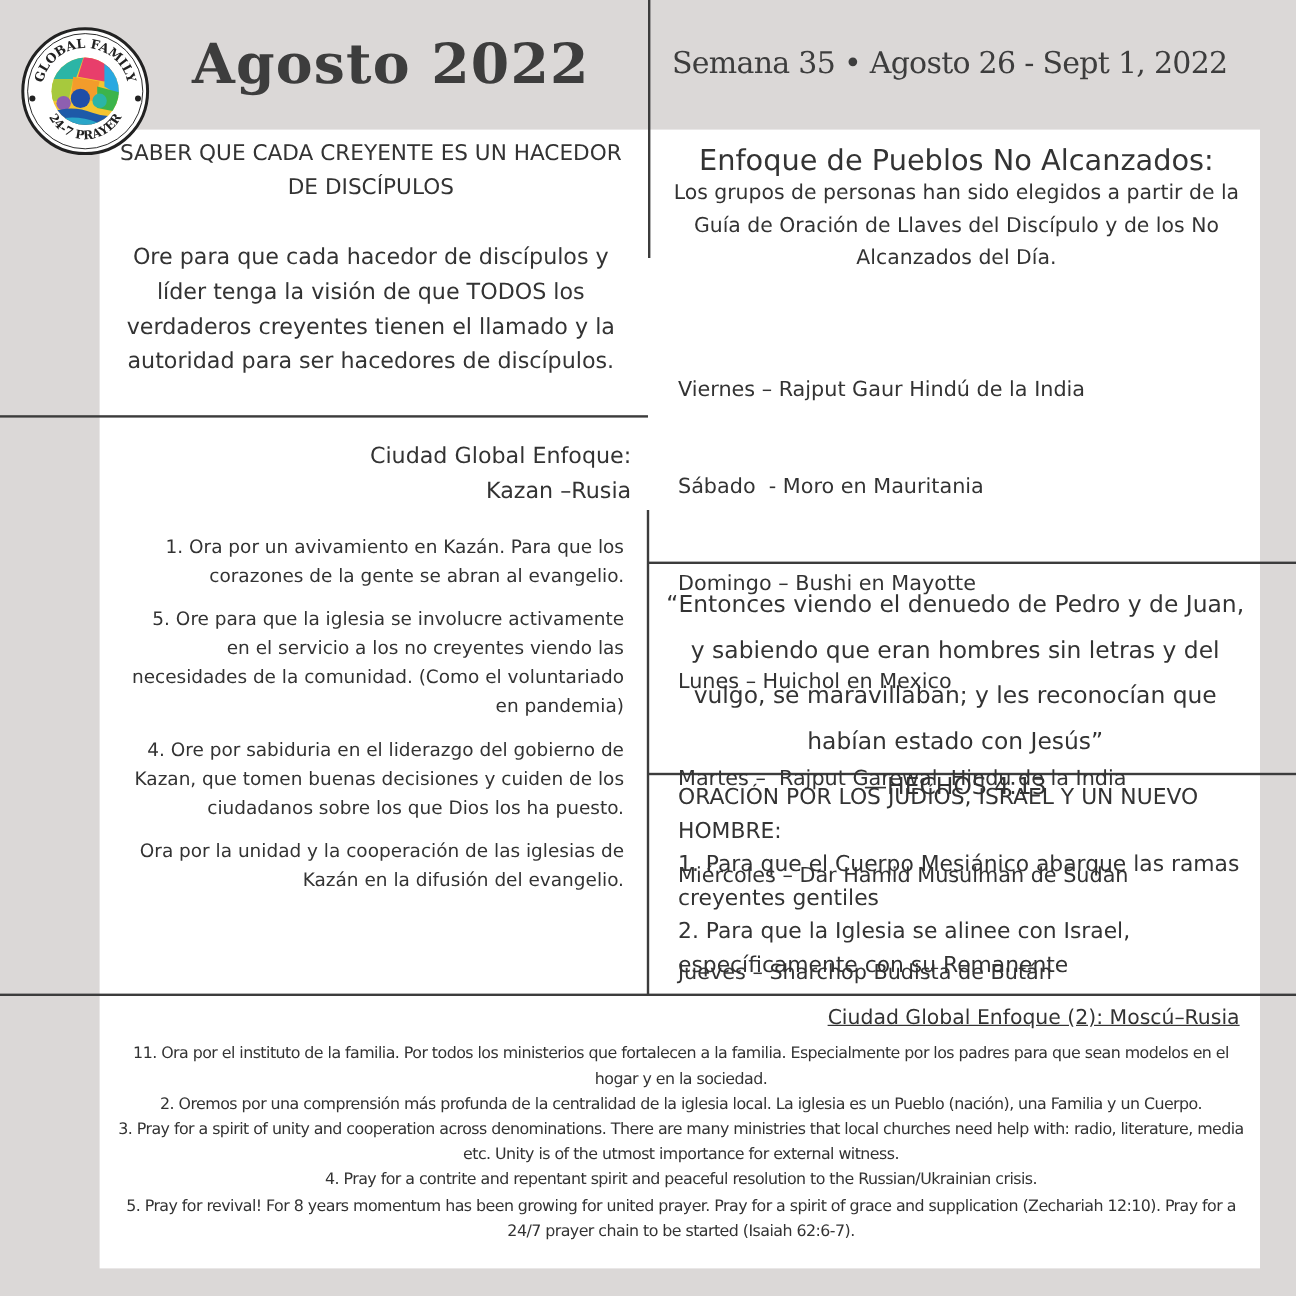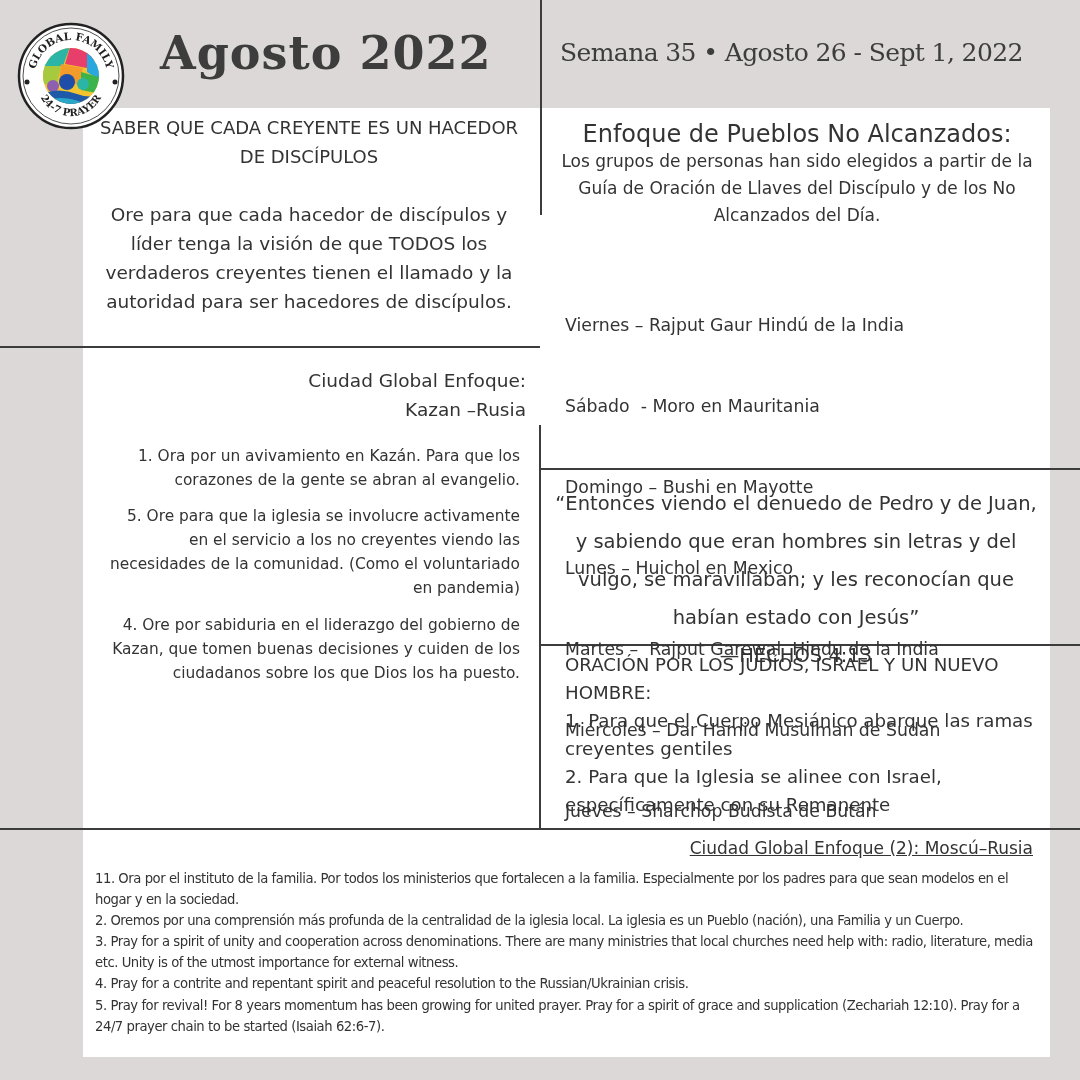--- a/index.html
+++ b/index.html
@@ -58,20 +58,21 @@
   .israel {
     left: 565px; top: 651px; width: 480px; font-size: 18.2px; line-height: 28px; color: #333;
   }
 
   .city2-title {
     left: 560px; top: 836px; width: 473px; text-align: right; font-size: 17px; line-height: 24px; color: #333; text-decoration: underline;
   }
   .city2-list {
     left: 95px; top: 868px; width: 945px; font-size: 13.2px; line-height: 21.1px; color: #333;
     letter-spacing: -0.45px;
+    text-align: center;
   }
 </style>
 </head>
 <body>
 
 <div class="panel"></div>
 
 <div class="line-v" style="left:540px; top:0; height:215px;"></div>
 <div class="line-v" style="left:539px; top:425px; height:404px;"></div>
 <div class="line-h" style="left:0; top:346px; width:540px;"></div>
@@ -124,20 +125,21 @@
 </div>
 
 <div class="abs city1-title">
   <div>Ciudad Global Enfoque:</div>
   <div>Kazan –Rusia</div>
 </div>
 <div class="abs city1-list">
   <div>1. Ora por un avivamiento en Kazán. Para que los corazones de la gente se abran al evangelio.</div>
   <div>5. Ore para que la iglesia se involucre activamente en el servicio a los no creyentes viendo las necesidades de la comunidad. (Como el voluntariado en pandemia)</div>
   <div>4. Ore por sabiduria en el liderazgo del gobierno de Kazan, que tomen buenas decisiones y cuiden de los ciudadanos sobre los que Dios los ha puesto.</div>
+  <div>Ora por la unidad y la cooperación de las iglesias de Kazán en la difusión del evangelio.</div>
 </div>
 
 <div class="abs upg">
   <div class="head">Enfoque de Pueblos No Alcanzados:</div>
   <div>Los grupos de personas han sido elegidos a partir de la Guía de Oración de Llaves del Discípulo y de los No Alcanzados del Día.</div>
 </div>
 <div class="abs days">
   <div>Viernes – Rajput Gaur Hindú de la India</div>
   <div>Sábado  - Moro en Mauritania</div>
   <div>Domingo – Bushi en Mayotte</div>

